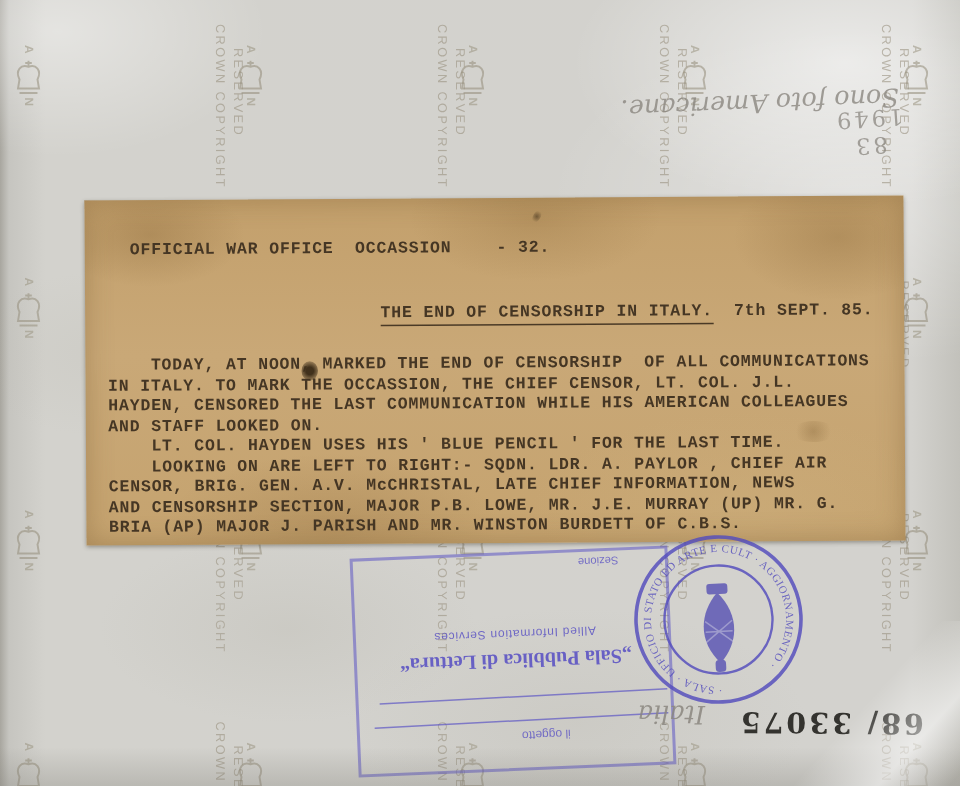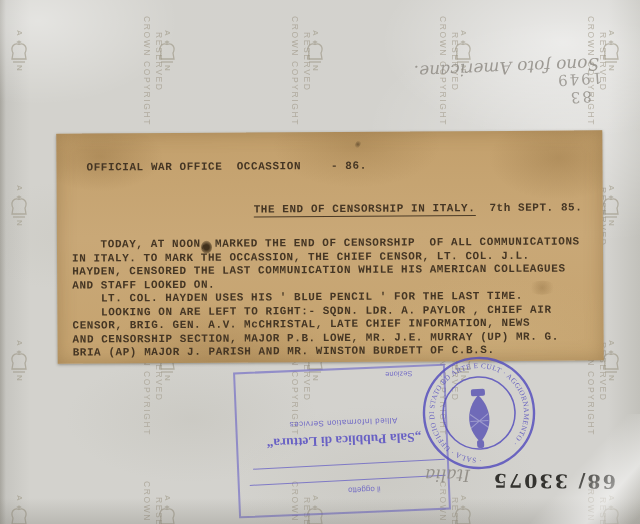--- a/index.html
+++ b/index.html
@@ -404,21 +404,21 @@
       </div>
     </div>
   <div class="paper-mottle"></div>
 
   <div id="note-top" class="pencil">Sono foto Americane.</div>
   <div id="note-top-num" class="pencil">83 1949</div>
 
   <div id="caption-label">
     <div id="label-header" class="label-line">
       <span class="hdr-left">OFFICIAL WAR OFFICE  OCCASSION</span>
-      <span class="hdr-right">- 86.</span>
+      <span class="hdr-right">- 32.</span>
     </div>
     <div id="label-title-line" class="label-line">
       <span id="label-title">THE END OF CENSORSHIP IN ITALY.</span><span id="label-title-date">7th SEPT. 85.</span>
     </div>
     <div id="label-body">
         <div class="label-line">    TODAY, AT NOON, MARKED THE END OF CENSORSHIP  OF ALL COMMUNICATIONS</div>
         <div class="label-line">IN ITALY. TO MARK THE OCCASSION, THE CHIEF CENSOR, LT. COL. J.L.</div>
         <div class="label-line">HAYDEN, CENSORED THE LAST COMMUNICATION WHILE HIS AMERICAN COLLEAGUES</div>
         <div class="label-line">AND STAFF LOOKED ON.</div>
         <div class="label-line">    LT. COL. HAYDEN USES HIS ' BLUE PENCIL ' FOR THE LAST TIME.</div>

